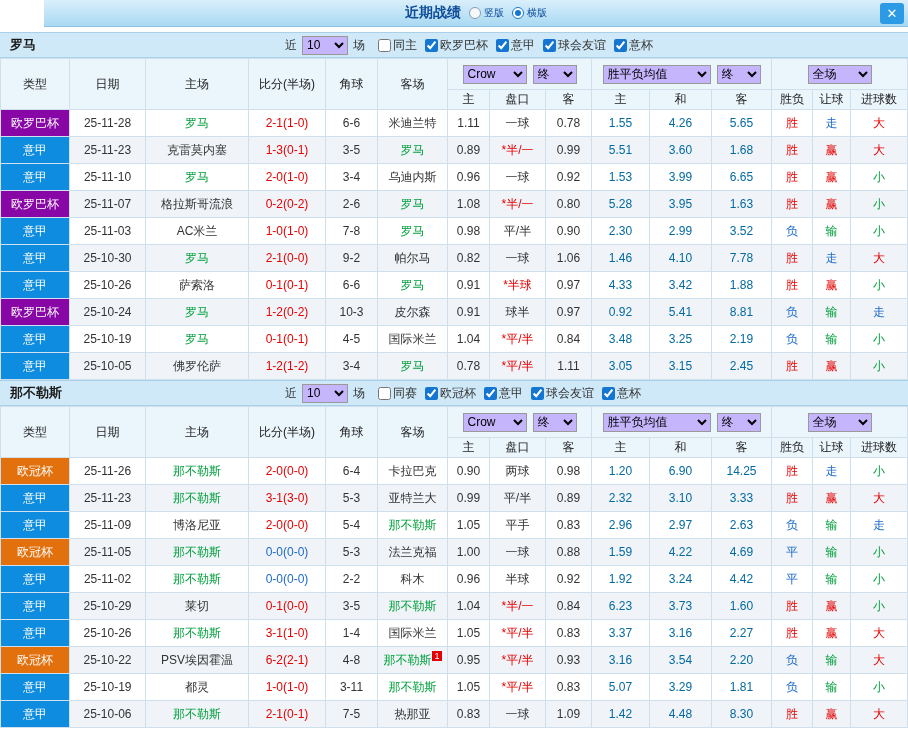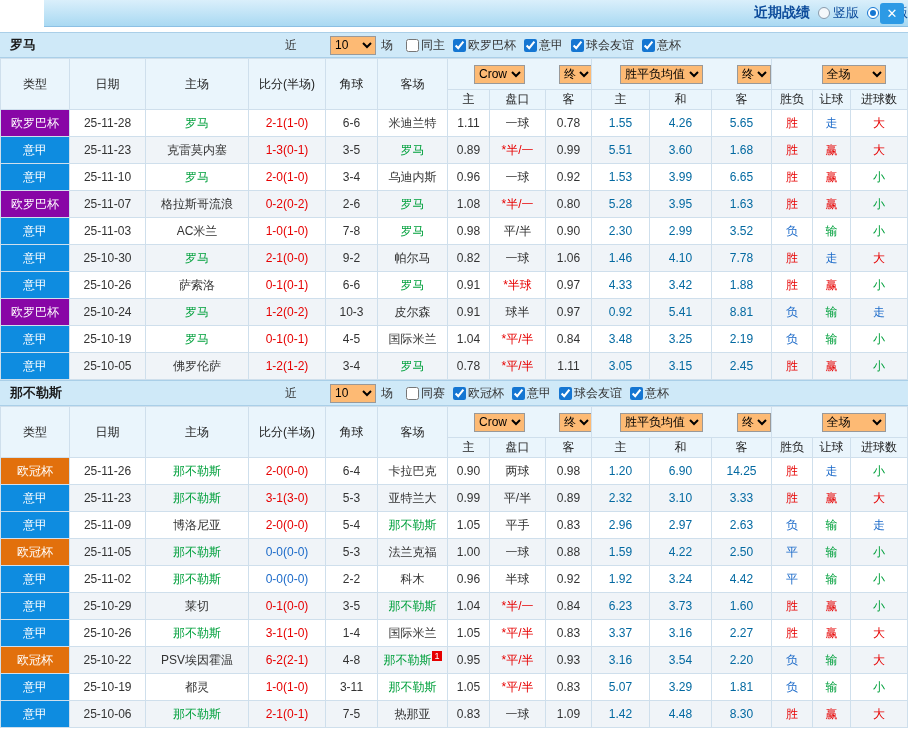--- a/index.html
+++ b/index.html
@@ -1,26 +1,26 @@
 <!DOCTYPE html>
 <html><head>
 <meta charset="utf-8">
 <style>
   *{box-sizing:border-box;}
   html,body{margin:0;padding:0;}
   body{width:908px;height:753px;overflow:hidden;background:#fff;
        font-family:"Liberation Sans","DejaVu Sans",sans-serif;font-size:12px;color:#333;}
   .titlebar{height:27px;background:linear-gradient(#daeffb,#a9d9f2);border-bottom:1px solid #8cc0e4;
-            display:flex;align-items:center;justify-content:flex-end;position:relative;gap:8px;margin-left:44px;}
+            display:flex;align-items:center;justify-content:center;position:relative;gap:8px;margin-left:44px;}
   .title{color:#0d4c9b;font-weight:bold;font-size:14px;}
   .radio-item{display:inline-flex;align-items:center;gap:3px;cursor:pointer;}
   .radio-dot{width:12px;height:12px;border-radius:50%;border:1px solid #8a9bac;background:#f4f8fb;display:inline-block;position:relative;}
   .radio-dot.checked{border-color:#1576d2;background:#fff;}
   .radio-dot.checked::after{content:"";position:absolute;left:2px;top:2px;right:2px;bottom:2px;border-radius:50%;background:#1576d2;}
-  .radio-label{color:#0d4c9b;font-size:13px;}
+  .radio-label{color:#0d4c9b;font-size:10px;}
   .close-btn{position:absolute;right:4px;top:3px;width:24px;height:21px;background:#2d9ae5;border-radius:3px;
              color:#fff;font-size:13px;font-weight:bold;display:flex;align-items:center;justify-content:center;cursor:pointer;}
   .gap{height:5px;background:#fff;}
   .teambar{height:26px;background:#cfe9f8;border-top:1px solid #aacfe8;border-bottom:1px solid #aacfe8;
            display:flex;align-items:center;padding:0 10px;}
   .team-name{font-weight:bold;color:#1a1a1a;font-size:13px;flex:0 0 275px;}
   .filters{display:flex;align-items:center;gap:5px;color:#333;}
   .filters select{width:46px;height:19px;font-size:12px;}
   .fchecks{display:inline-flex;align-items:center;}
   .fcheck{display:inline-flex;align-items:center;gap:2px;margin-left:8px;cursor:pointer;justify-content:center;}
@@ -34,21 +34,21 @@
   .grid tbody tr:nth-child(even){background:#f0f4f8;}
   td.league{color:#fff;}
   td.league.purple{background:#8806a6;}
   td.league.blue{background:#0e8ce0;}
   td.league.orange{background:#e2700c;}
   .focus{color:#00a03c;}
   .red{color:#e60000;margin-left:40px;}
   .blue{color:#1b6ac9;}
   .green{color:#00a03c;}
   td.euro{color:#0369a1;}
-  select{border:1px solid #999;background:#fdba74;font-size:12px;height:19px;font-family:inherit;margin-left:28px;}
+  select{border:1px solid #999;background:#c4b5fd;font-size:12px;height:19px;font-family:inherit;}
   .hdr-selects{display:flex;align-items:flex-end;justify-content:center;gap:6px;}
   .hdr-selects .wide{width:108px;}
   .hdr-selects .mid{width:64px;}
   .hdr-selects .small{width:44px;}
   .summary{height:24px;border:1px solid #cfdfec;border-top:none;display:flex;align-items:center;justify-content:center;gap:8px;color:#222;}
   .win-badge{background:#e60000;color:#fff;padding:1px 5px;font-weight:bold;}
   .stat-red{color:#e60000;}
   .num-badge{background:#e60000;color:#fff;font-size:9px;padding:0 2px;margin-left:1px;vertical-align:super;}
 </style>
 </head>
@@ -474,21 +474,21 @@
           <td class="date">25-11-05</td>
           <td class="team focus">那不勒斯</td>
           <td class="score blue">0-0(0-0)</td>
           <td class="corners">5-3</td>
           <td class="team">法兰克福</td>
           <td class="odds">1.00</td>
           <td class="handicap">一球</td>
           <td class="odds">0.88</td>
           <td class="euro">1.59</td>
           <td class="euro">4.22</td>
-          <td class="euro">2.50</td>
+          <td class="euro">4.69</td>
           <td class="res blue">平</td>
           <td class="res green">输</td>
           <td class="res green">小</td>
         </tr>
         <tr>
           <td class="league blue">意甲</td>
           <td class="date">25-11-02</td>
           <td class="team focus">那不勒斯</td>
           <td class="score blue">0-0(0-0)</td>
           <td class="corners">2-2</td>

